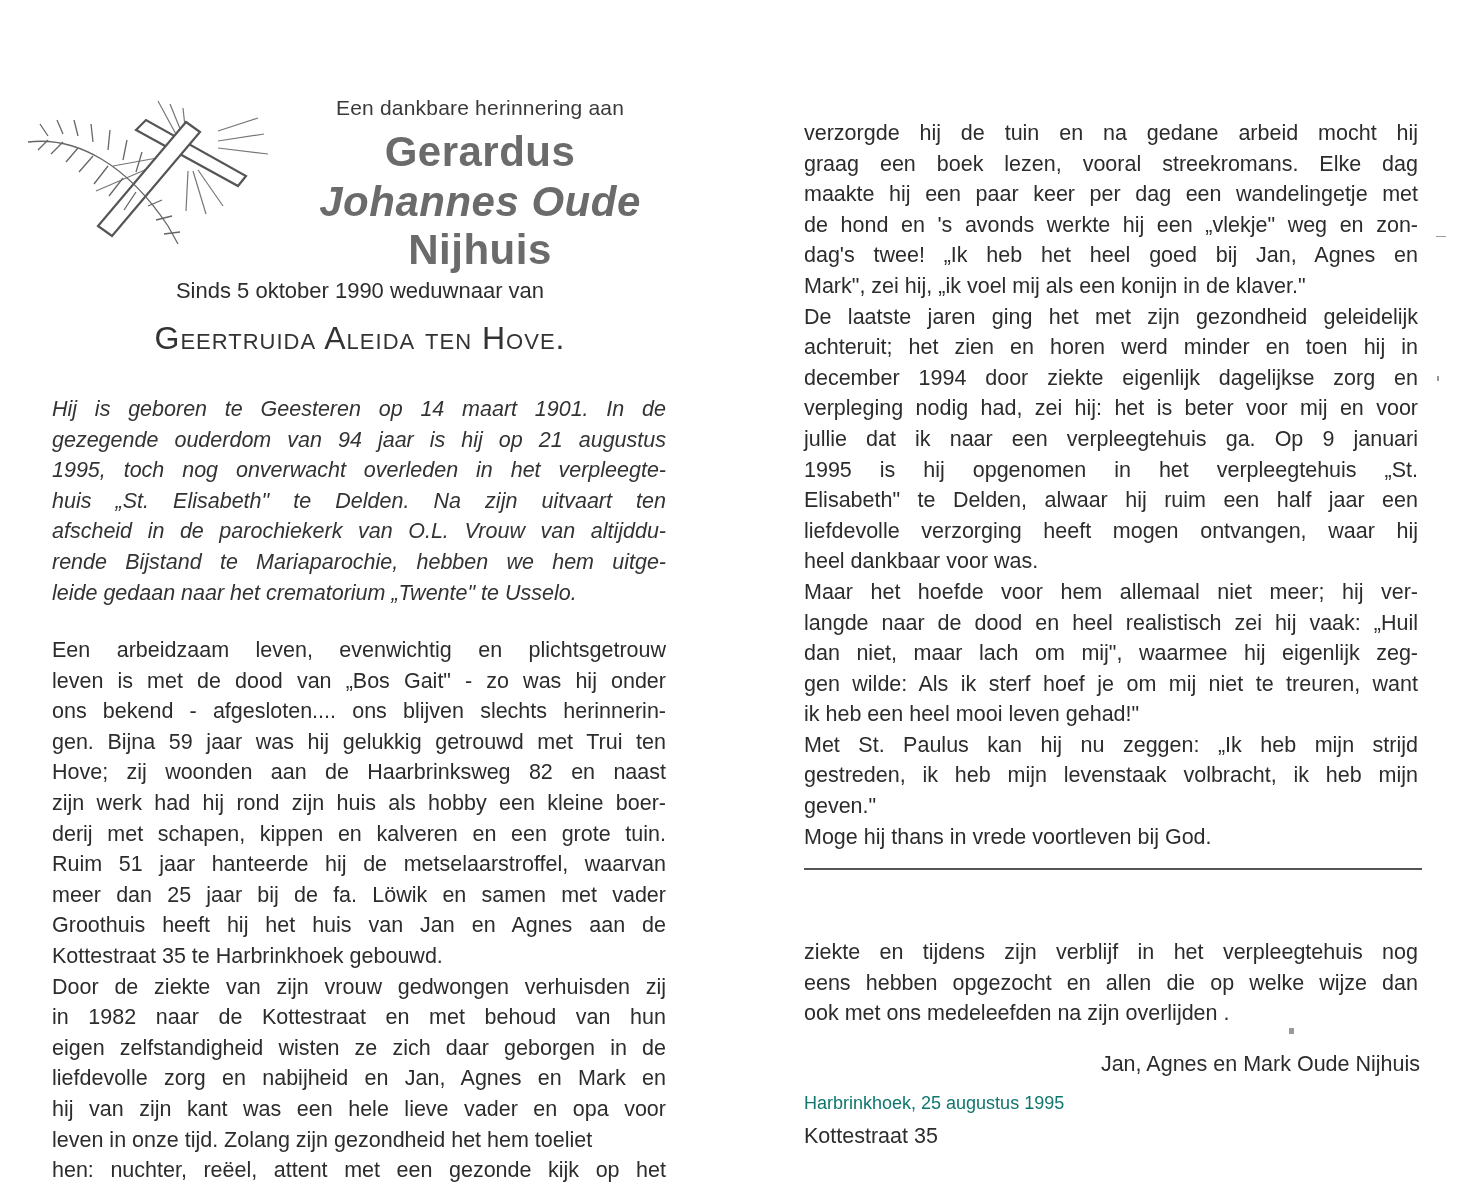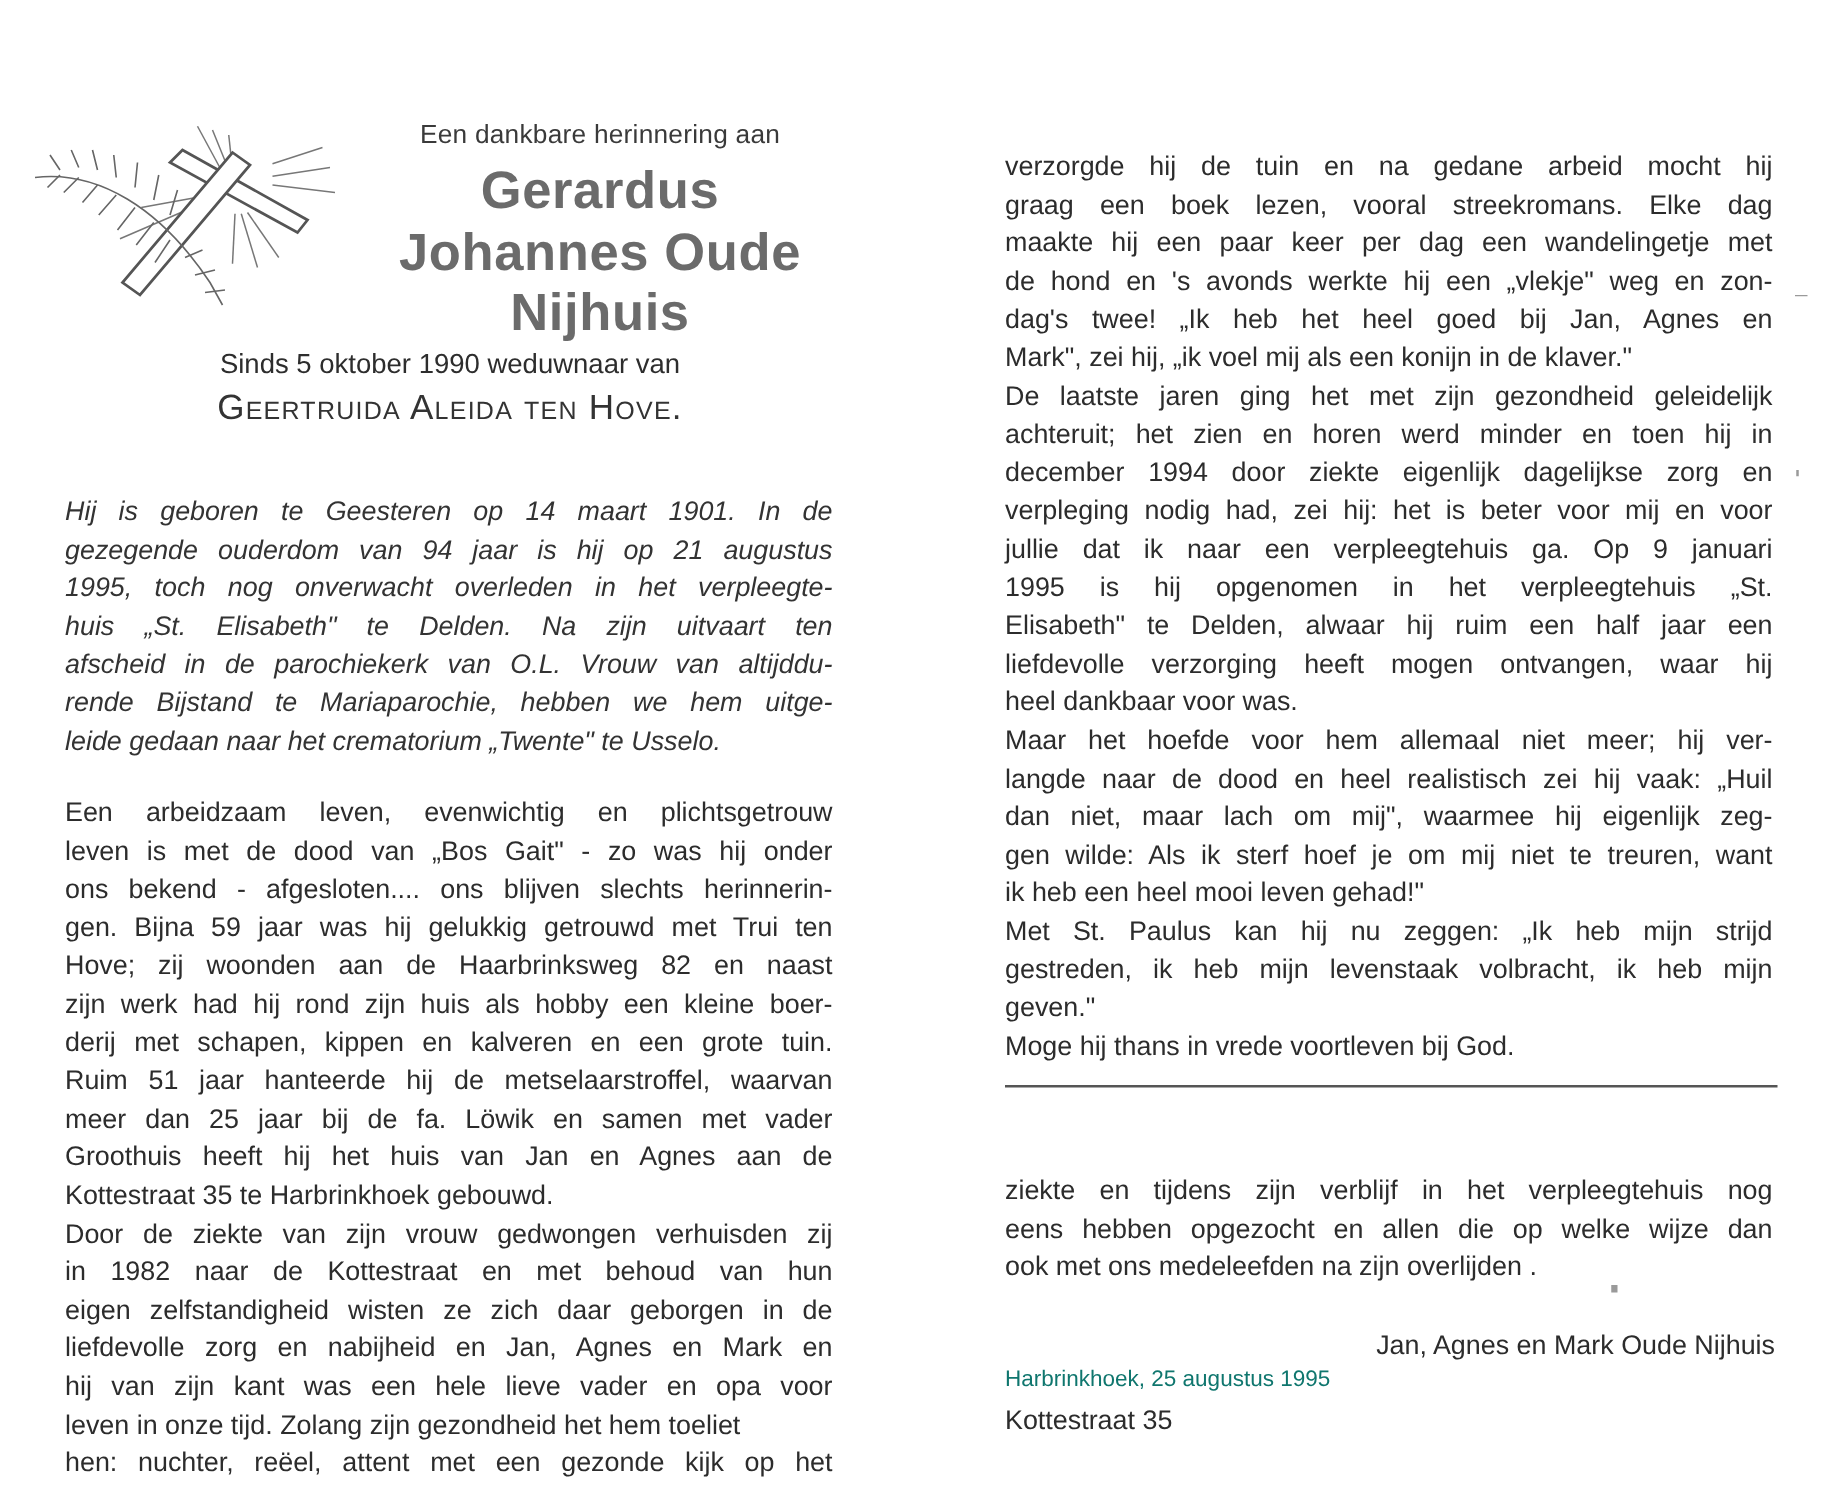--- a/index.html
+++ b/index.html
@@ -12,29 +12,29 @@
 
   .header-intro {
     position: absolute; left: 300px; top: 96px; width: 360px; text-align: center;
     font-size: 21px; color: #3a3a3a; letter-spacing: 0.2px;
   }
   .name-line {
     position: absolute; left: 290px; width: 380px; text-align: center;
     font-size: 42px; font-weight: bold; color: #6b6b6b; letter-spacing: 0.5px;
   }
   .name1 { top: 128px; }
-  .name2 { top: 178px; }
+  .name2 { top: 178px; font-style: italic; }
   .name3 { top: 226px; }
   .widow-line {
     position: absolute; left: 52px; width: 616px; top: 278px; text-align: center;
     font-size: 22px; color: #2d2d2d;
   }
   .spouse-line {
-    position: absolute; left: 52px; width: 616px; top: 310px; text-align: center;
-    font-size: 28px; color: #333; font-variant: small-caps; letter-spacing: 1px;
+    position: absolute; left: 52px; width: 616px; top: 320px; text-align: center;
+    font-size: 32px; color: #333; font-variant: small-caps; letter-spacing: 1px;
   }
 
   .para {
     position: absolute; font-size: 21.5px; line-height: 30.6px; text-align: justify;
     color: #2c2c2c;
     margin-top: 25px;
   }
   .italic { font-style: italic; color: #333; }
 
   .p-intro { left: 52px; top: 369px; width: 614px; }
@@ -45,21 +45,21 @@
   .line { display: block; text-align: justify; text-align-last: justify; white-space: nowrap; overflow: visible; }
   .line.last { text-align-last: left; }
 
   .divider {
     position: absolute; left: 804px; top: 868px; width: 618px; height: 0;
     border-top: 2px solid #555;
   }
   .p-thanks { left: 804px; top: 912px; width: 614px; }
   .signature {
     position: absolute; left: 804px; width: 616px; top: 1052px; text-align: right;
-    font-size: 21.5px; color: #2c2c2c; margin-top: 12px;
+    font-size: 21.5px; color: #2c2c2c;
   }
   .place-date { position: absolute; left: 804px; top: 1093px; font-size: 18px; color: #0f766e; }
   .address { position: absolute; left: 804px; top: 1124px; font-size: 21.5px; color: #2c2c2c; }
 
   .speck { position: absolute; background: #9a9a9a; }
 </style>
 </head>
 <body>
 
 <svg class="cross-icon" viewBox="0 0 250 152">

